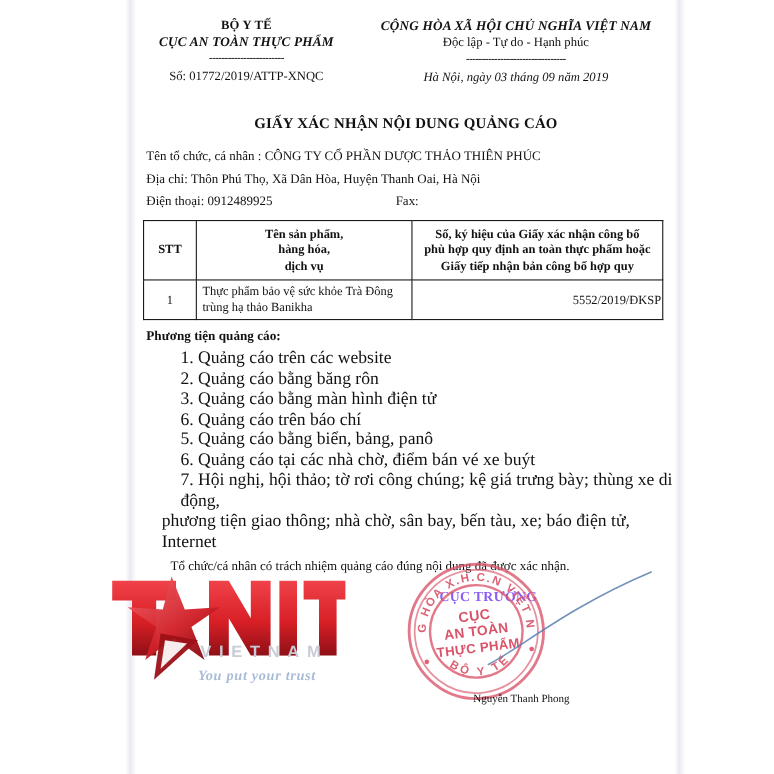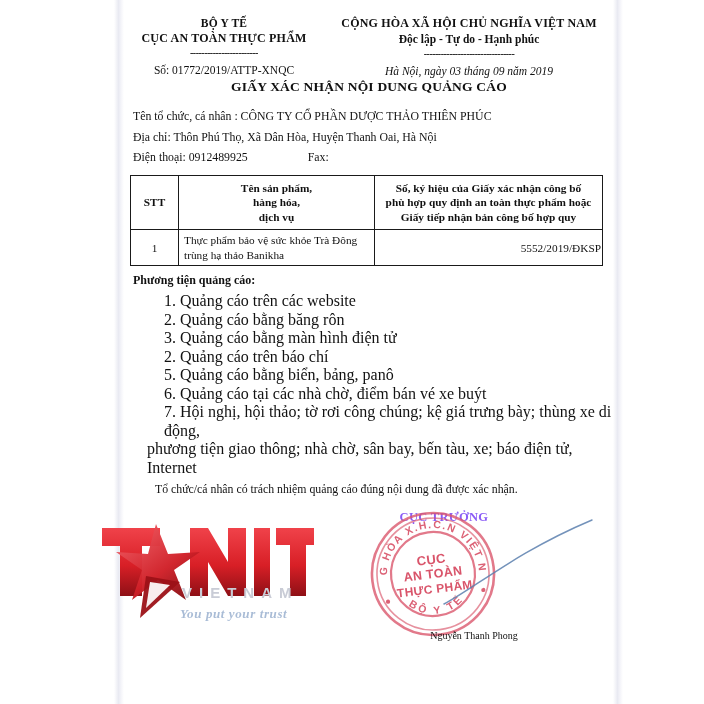--- a/index.html
+++ b/index.html
@@ -40,24 +40,24 @@
   .hdr-left  { width: 200px; }
   .hdr-right { width: 290px; }
 
   .hdr-line {
     font-size: 11.5px;
     font-weight: bold;
     letter-spacing: .2px;
     line-height: 15px;
     color: #111;
   }
-  .hdr-line.big { font-size: 12px; }
+  .hdr-line.big { font-size: 12px; font-style: italic; }
   .hdr-sub {
     font-size: 11.5px;
-    font-weight: bold;
+    font-weight: normal;
     line-height: 16px;
     color: #111;
   }
   .dash {
     font-size: 10px;
     letter-spacing: -0.5px;
     line-height: 11px;
     color: #111;
     font-weight: bold;
     margin-top: 1px;
@@ -80,38 +80,38 @@
     margin-top: 4px;
     color: #111;
   }
 
   
   .title {
     text-align: center;
     font-size: 13.5px;
     font-weight: bold;
     letter-spacing: .2px;
-    margin-top: 0;
+    margin-top: 25px;
     color: #111;
   }
 
   
   .info {
     margin-top: 11px;
     padding-left: 9px;
   }
   .info-line {
     font-size: 11.8px;
     line-height: 20.5px;
     color: #111;
     white-space: nowrap;
   }
   .fax {
     display: inline-block;
-    margin-left: 60px;
+    margin-left: 112px;
   }
 
   
   table.doc {
     margin-top: 7px;
     margin-left: 6px;
     width: 472px;
     border-collapse: collapse;
     table-layout: fixed;
   }
@@ -332,21 +332,21 @@
           <td class="d-num">5552/2019/ĐKSP</td>
         </tr>
       </tbody>
     </table>
 
     <div class="means-title">Phương tiện quảng cáo:</div>
     <ul class="means-list">
       <li>1. Quảng cáo trên các website</li>
       <li>2. Quảng cáo bằng băng rôn</li>
       <li>3. Quảng cáo bằng màn hình điện tử</li>
-      <li>2. Quảng cáo trên báo chí</li>
+      <li>6. Quảng cáo trên báo chí</li>
       <li>5. Quảng cáo bằng biển, bảng, panô</li>
       <li>6. Quảng cáo tại các nhà chờ, điểm bán vé xe buýt</li>
       <li>
         <span>7. Hội nghị, hội thảo; tờ rơi công chúng; kệ giá trưng bày; thùng xe di động,</span>
         <span class="cont">phương tiện giao thông; nhà chờ, sân bay, bến tàu, xe; báo điện tử, Internet</span>
       </li>
     </ul>
 
     <div class="para second">Tổ chức/cá nhân có trách nhiệm quảng cáo đúng nội dung đã được xác nhận.</div>
 

